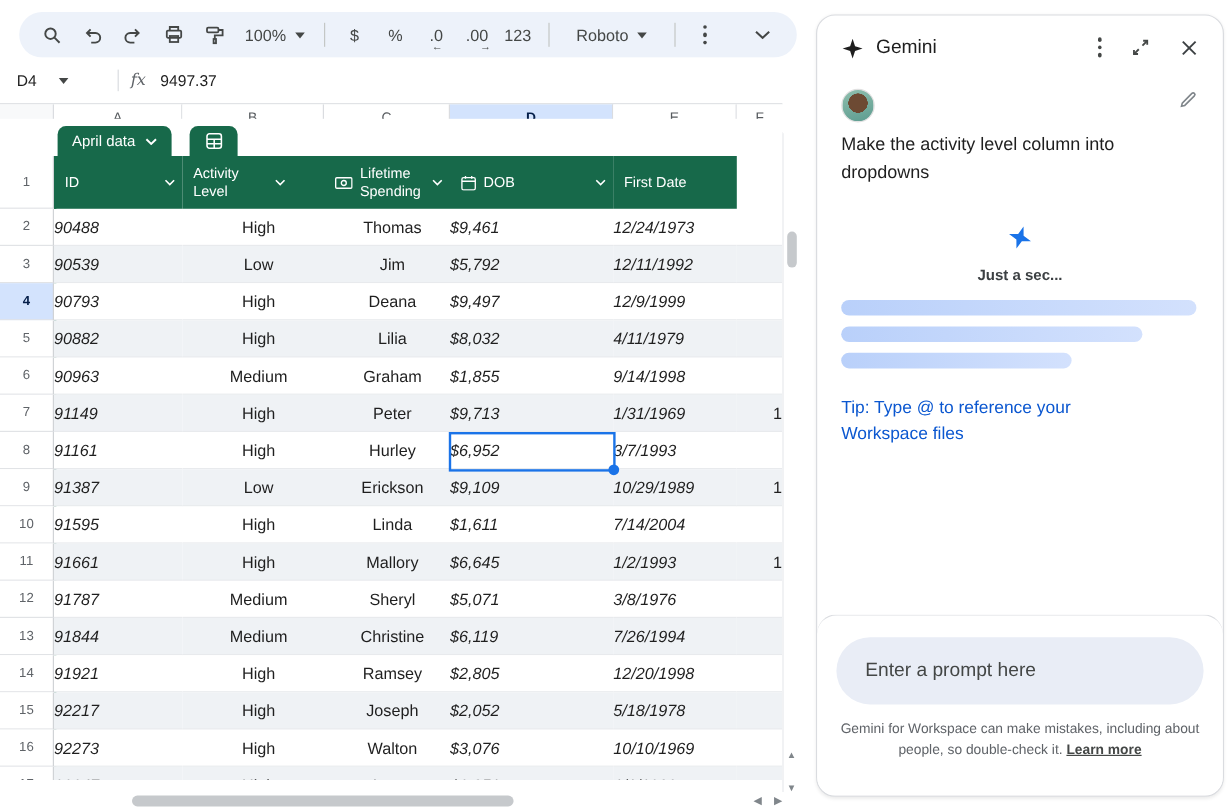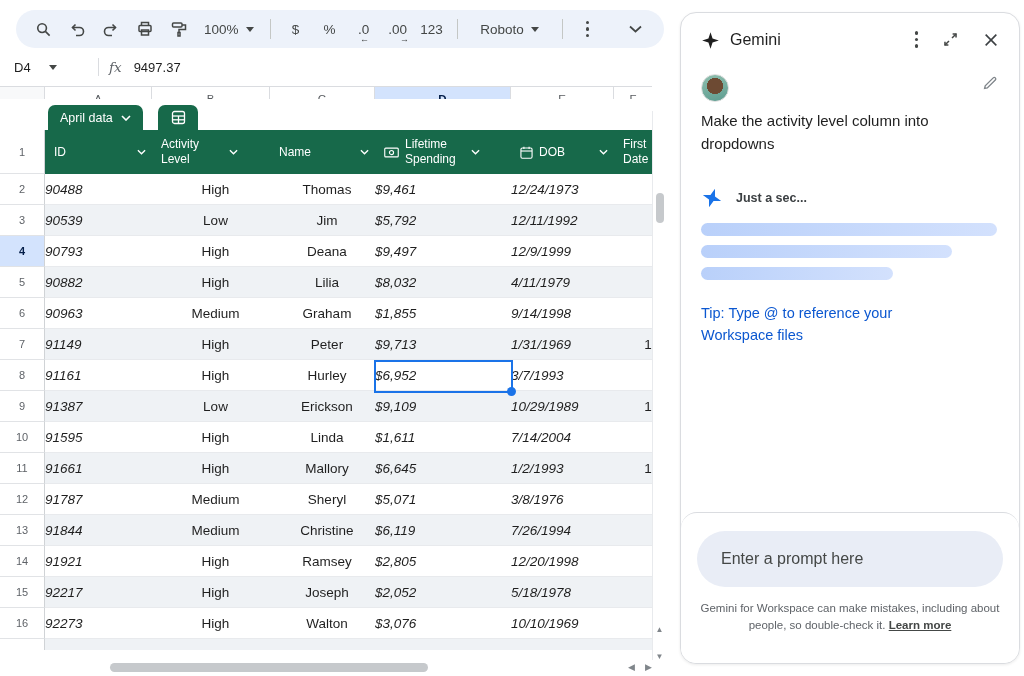--- a/index.html
+++ b/index.html
@@ -65,21 +65,21 @@
   .harrows { position:absolute; left:628px; top:2px; display:flex; gap:10px; color:#80868b; font-size:9px; }
 
   
   .gemini { position:absolute; left:680px; top:12px; width:340px; height:652px; background:#fff; border:1px solid #dadce0; border-radius:16px; box-shadow:0 1px 3px rgba(0,0,0,.08); overflow:hidden; }
   .g-header { display:flex; align-items:flex-start; padding:18px 20px 0 20px; gap:10px; }
   .g-title { font-size:16px; font-weight:500; color:#1f1f1f; }
   .g-hicons { margin-left:auto; display:flex; align-items:center; gap:24px; color:#444746; }
   .g-user-row { display:flex; align-items:flex-start; justify-content:space-between; padding:24px 20px 0 20px; }
   .avatar { width:28px; height:28px; border-radius:50%; background:radial-gradient(circle at 50% 42%, #6d4a33 0 40%, rgba(0,0,0,0) 41%), linear-gradient(165deg,#8fbfae,#5d9c90); border:1px solid #e0e0e0; }
   .g-message { padding:8px 20px 0 20px; font-size:15px; line-height:1.5; color:#1f1f1f; width:300px; }
-  .g-status { display:flex; align-items:center; gap:13px; padding:32px 20px 0 20px; }
+  .g-status { display:flex; align-items:center; gap:13px; padding:32px 20px 0 20px;flex-direction:column; }
   .g-status-text { font-size:12.5px; font-weight:600; color:#3c4043; }
   .g-bars { padding:14px 20px 0 20px; display:flex; flex-direction:column; gap:9px; }
   .g-bar { height:13px; border-radius:7px; background:linear-gradient(90deg,#b9d0fa,#d3e1fd); }
   .g-tip { padding:22px 20px 0 20px; font-size:14.5px; line-height:1.55; color:#0b57d0; width:280px; }
   .g-bottom { position:absolute; left:0; right:0; bottom:0; height:151px; background:#fff; border-top:1px solid #dadce0; border-radius:16px 16px 0 0;margin-top:40px; }
   .g-input { margin:18px 16px 0 16px; height:56px; border-radius:28px; background:#e9edf6; display:flex; align-items:center; padding-left:24px; font-size:16px; color:#444746; }
   .g-disclaimer { margin-top:13px; padding:0 16px; text-align:center; font-size:11.5px; line-height:1.5; color:#5f6368; }
   .g-disclaimer a { color:#444746; font-weight:700; text-decoration:underline; }
   .icon-dots { display:inline-flex; flex-direction:column; gap:3px; }
   .icon-dots i { width:3.5px; height:3.5px; border-radius:50%; background:#444746; }
@@ -207,26 +207,20 @@
     <div class="hdr-row">
       <div class="rh">1</div>
       <div class="hcell">
         <span class="lbl">ID</span>
         <svg class="chev" width="9" height="6" viewBox="0 0 10 6" fill="none" stroke="#fff" stroke-width="1.5">
             <polyline points="1,1 5,5 9,1"></polyline>
           </svg>
       </div>
       <div class="hcell">
         <span class="lbl" style="max-width:62px">Activity Level</span>
-        <svg class="chev" width="9" height="6" viewBox="0 0 10 6" fill="none" stroke="#fff" stroke-width="1.5">
-            <polyline points="1,1 5,5 9,1"></polyline>
-          </svg>
-      </div>
-      <div class="hcell">
-        <span class="lbl">Name</span>
         <svg class="chev" width="9" height="6" viewBox="0 0 10 6" fill="none" stroke="#fff" stroke-width="1.5">
             <polyline points="1,1 5,5 9,1"></polyline>
           </svg>
       </div>
       <div class="hcell">
         <svg width="15" height="11" viewBox="0 0 16 11" fill="none" stroke="#fff" stroke-width="1.2">
             <rect x="0.8" y="0.8" width="14.4" height="9.4" rx="1"></rect>
             <circle cx="8" cy="5.5" r="2.2"></circle>
           </svg>
         <span class="lbl" style="max-width:60px">Lifetime Spending</span>

